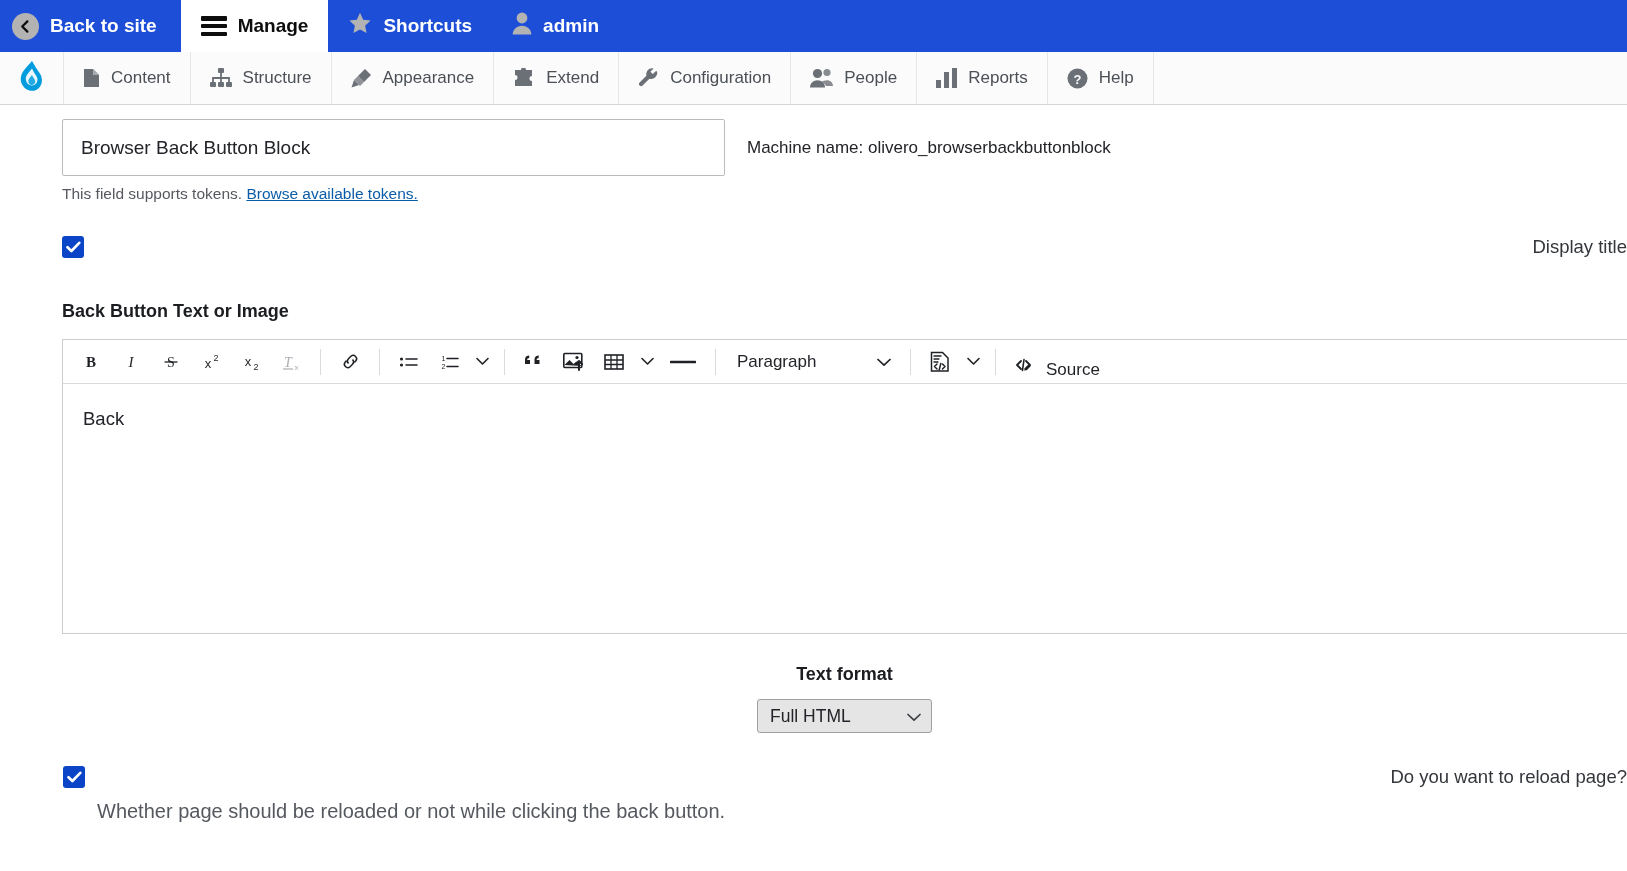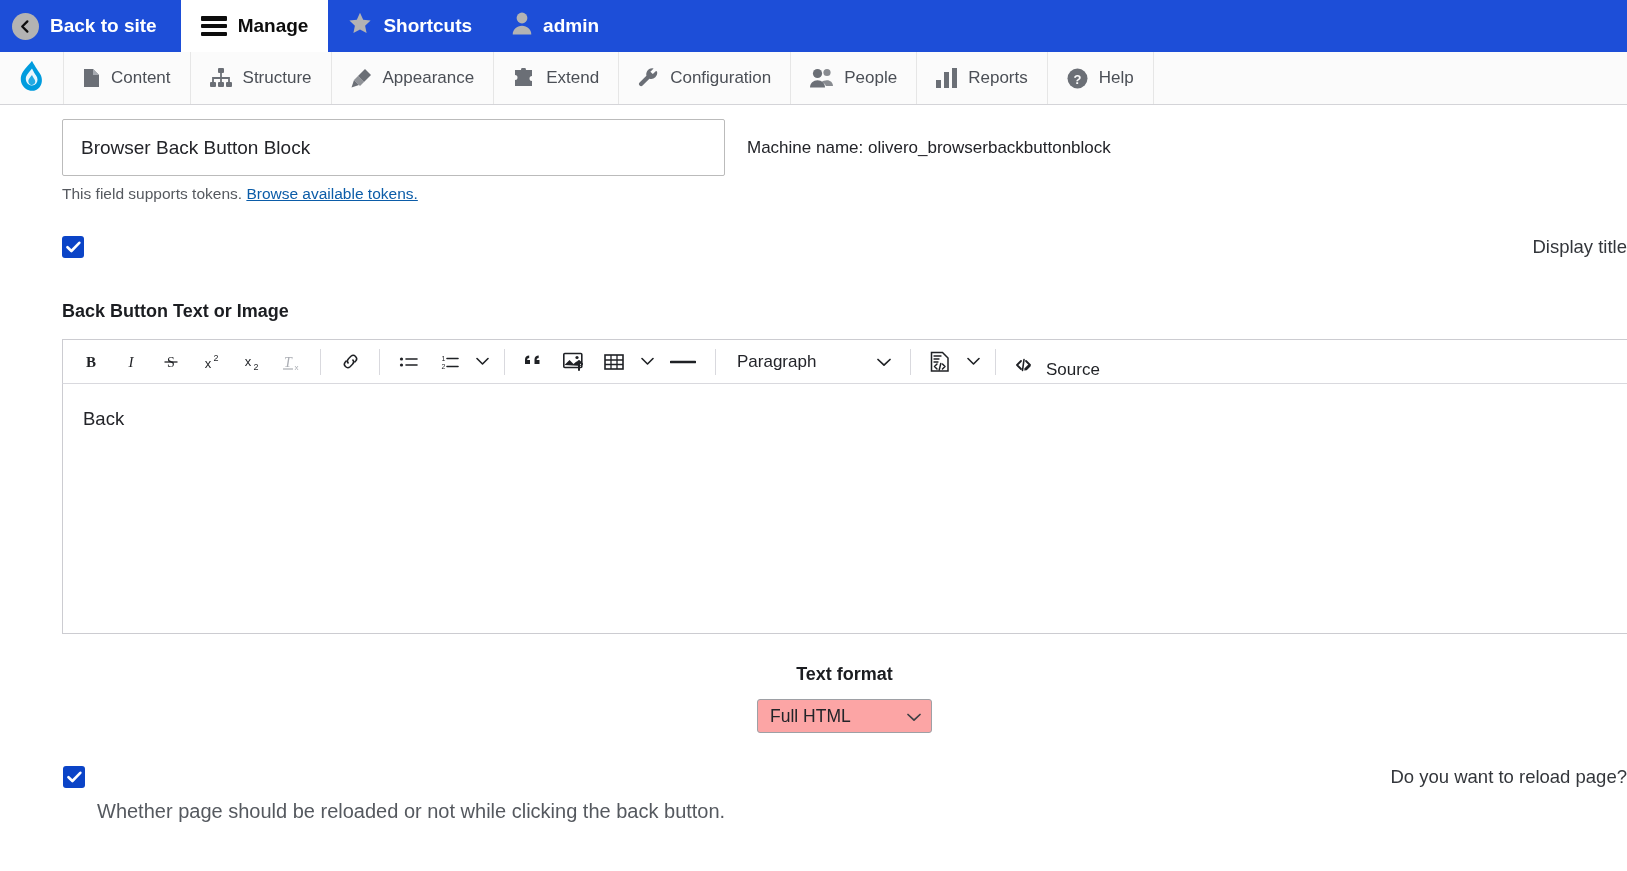--- a/index.html
+++ b/index.html
@@ -147,21 +147,21 @@
     display:flex; align-items:center; gap:14px;
     padding-left:62px;
     flex-direction:column;
   }
   .format-label { font-size:18px; font-weight:bold; color:#1b1d21; }
   .select-box {
     width:175px; height:34px;
     border:1px solid #9ea0a5; border-radius:3px;
     display:flex; align-items:center; justify-content:space-between;
     padding:0 10px 0 12px;
-    font-size:17.5px; color:#232429; background:#fca5a5;
+    font-size:17.5px; color:#232429; background:#e5e5e5;
     cursor:pointer;
   }
 
   .desc-line {
     font-size:20px; color:#55595f;
     padding-left:97px;
   }
 </style>
 </head>
 <body>

